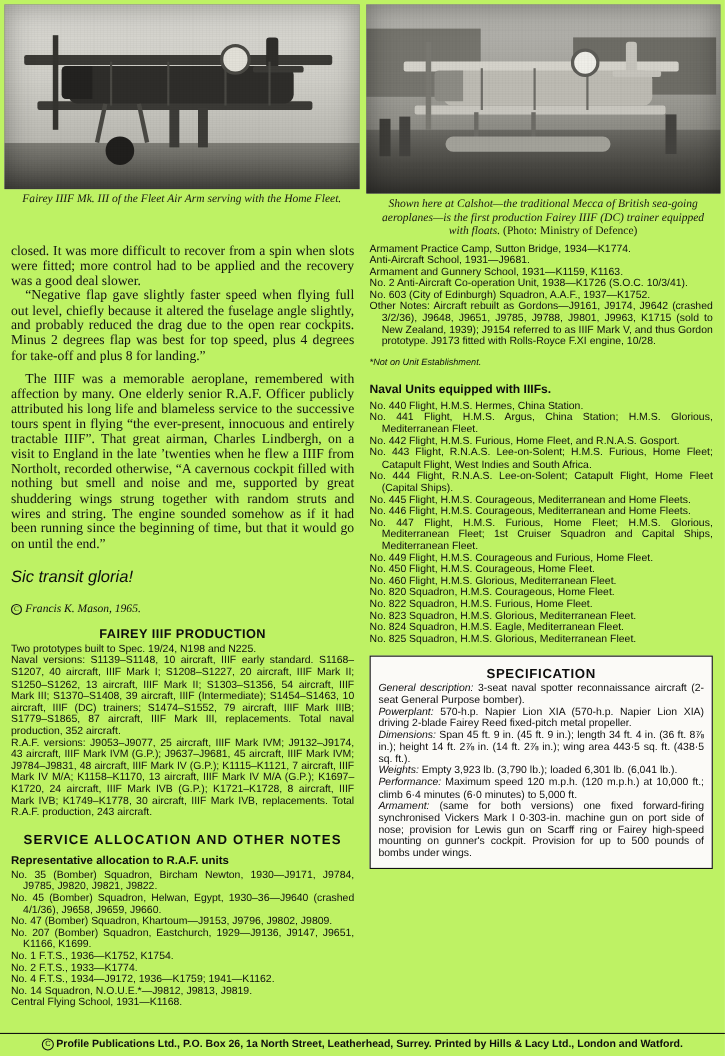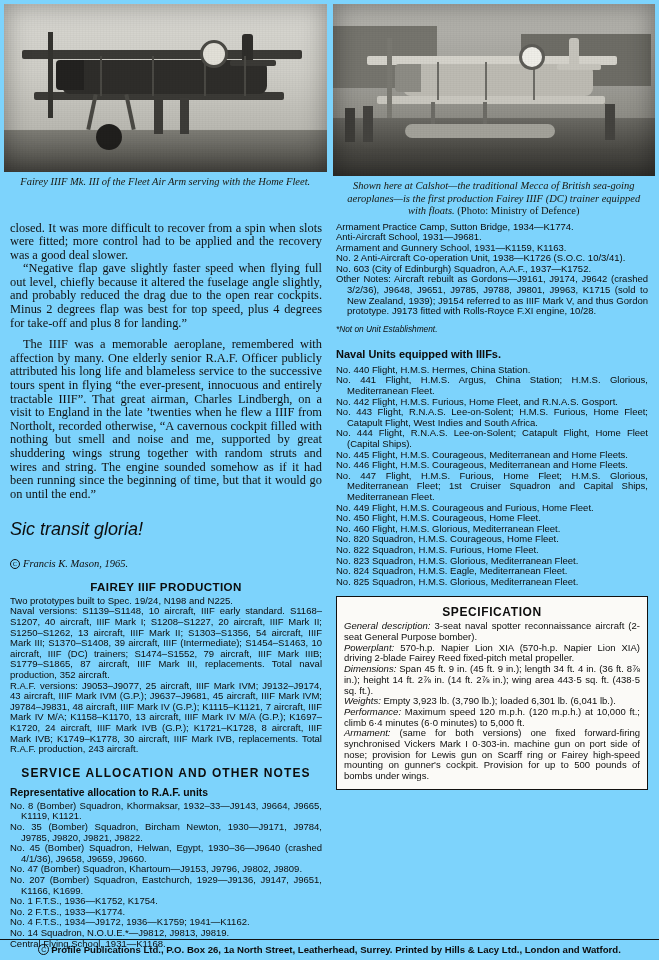--- a/index.html
+++ b/index.html
@@ -5,21 +5,21 @@
   html,body{margin:0;padding:0;background:#ffffff;}
   body{
     width:659px;height:960px;
     font-family:"Liberation Sans", sans-serif;
     color:#0d0d0d;
     position:relative;
     overflow:hidden;
   }
   .page{
     width:659px;height:960px;position:relative;
-    background:#7dd3fc;
+    background:#bef264;
   }
   
   .photos{display:flex;gap:6px;padding:4px 4px 0 4px;box-sizing:border-box;}
   .photo-col{width:50%;}
   .photo{
     position:relative;width:100%;height:168px;overflow:hidden;
     background:#8e8d87;
   }
   .photo.left{height:168px;}
   .photo.right{height:172px;}
@@ -71,21 +71,21 @@
     text-align:justify;
     margin:0 0 0 0;
     color:#111;
   }
   .body-text.indent{text-indent:13px;}
   .sig{
     font-family:"Liberation Serif", serif;
     font-size:10.5px;font-style:italic;
     margin-top:7px;
   }
-  .glor{font-style:italic;font-size:18px;}
+  .glor{font-style:italic;font-size:15px;}
   
   .h-center{
     text-align:center;font-weight:bold;font-size:11.6px;
     letter-spacing:.4px;margin:10px 0 3px 0;
   }
   .h-left{
     font-weight:bold;font-size:10.4px;margin:7px 0 3px 0;
   }
   .h-wide{
     text-align:center;font-weight:bold;font-size:12px;
@@ -217,21 +217,20 @@
       <div class="h-center">FAIREY IIIF PRODUCTION</div>
       <div class="listblk">
         <p class="small">Two prototypes built to Spec. 19/24, N198 and N225.</p>
         <p class="small">Naval versions: S1139–S1148, 10 aircraft, IIIF early standard. S1168–S1207, 40 aircraft, IIIF Mark I; S1208–S1227, 20 aircraft, IIIF Mark II; S1250–S1262, 13 aircraft, IIIF Mark II; S1303–S1356, 54 aircraft, IIIF Mark III; S1370–S1408, 39 aircraft, IIIF (Intermediate); S1454–S1463, 10 aircraft, IIIF (DC) trainers; S1474–S1552, 79 aircraft, IIIF Mark IIIB; S1779–S1865, 87 aircraft, IIIF Mark III, replacements. Total naval production, 352 aircraft.</p>
         <p class="small">R.A.F. versions: J9053–J9077, 25 aircraft, IIIF Mark IVM; J9132–J9174, 43 aircraft, IIIF Mark IVM (G.P.); J9637–J9681, 45 aircraft, IIIF Mark IVM; J9784–J9831, 48 aircraft, IIIF Mark IV (G.P.); K1115–K1121, 7 aircraft, IIIF Mark IV M/A; K1158–K1170, 13 aircraft, IIIF Mark IV M/A (G.P.); K1697–K1720, 24 aircraft, IIIF Mark IVB (G.P.); K1721–K1728, 8 aircraft, IIIF Mark IVB; K1749–K1778, 30 aircraft, IIIF Mark IVB, replacements. Total R.A.F. production, 243 aircraft.</p>
       </div>
 
       <div class="h-wide">SERVICE ALLOCATION AND OTHER NOTES</div>
       <div class="h-left">Representative allocation to R.A.F. units</div>
       <div class="listblk">
-        <p class="small hang">No. 8 (Bomber) Squadron, Khormaksar, 1932–33—J9143, J9664, J9665, K1119, K1121.</p>
         <p class="small hang">No. 35 (Bomber) Squadron, Bircham Newton, 1930—J9171, J9784, J9785, J9820, J9821, J9822.</p>
         <p class="small hang">No. 45 (Bomber) Squadron, Helwan, Egypt, 1930–36—J9640 (crashed 4/1/36), J9658, J9659, J9660.</p>
         <p class="small hang">No. 47 (Bomber) Squadron, Khartoum—J9153, J9796, J9802, J9809.</p>
         <p class="small hang">No. 207 (Bomber) Squadron, Eastchurch, 1929—J9136, J9147, J9651, K1166, K1699.</p>
         <p class="small hang">No. 1 F.T.S., 1936—K1752, K1754.</p>
         <p class="small hang">No. 2 F.T.S., 1933—K1774.</p>
         <p class="small hang">No. 4 F.T.S., 1934—J9172, 1936—K1759; 1941—K1162.</p>
         <p class="small hang">No. 14 Squadron, N.O.U.E.*—J9812, J9813, J9819.</p>
         <p class="small hang">Central Flying School, 1931—K1168.</p>
       </div>

